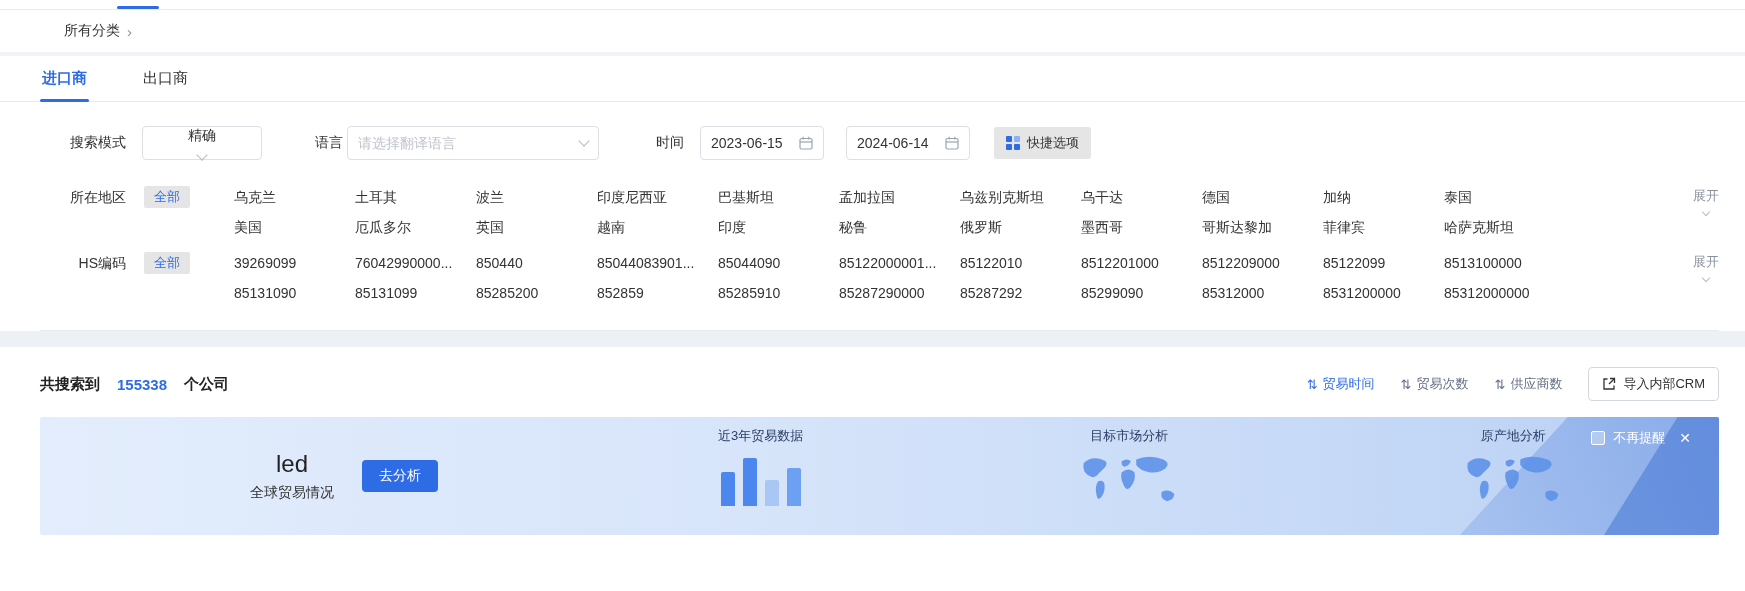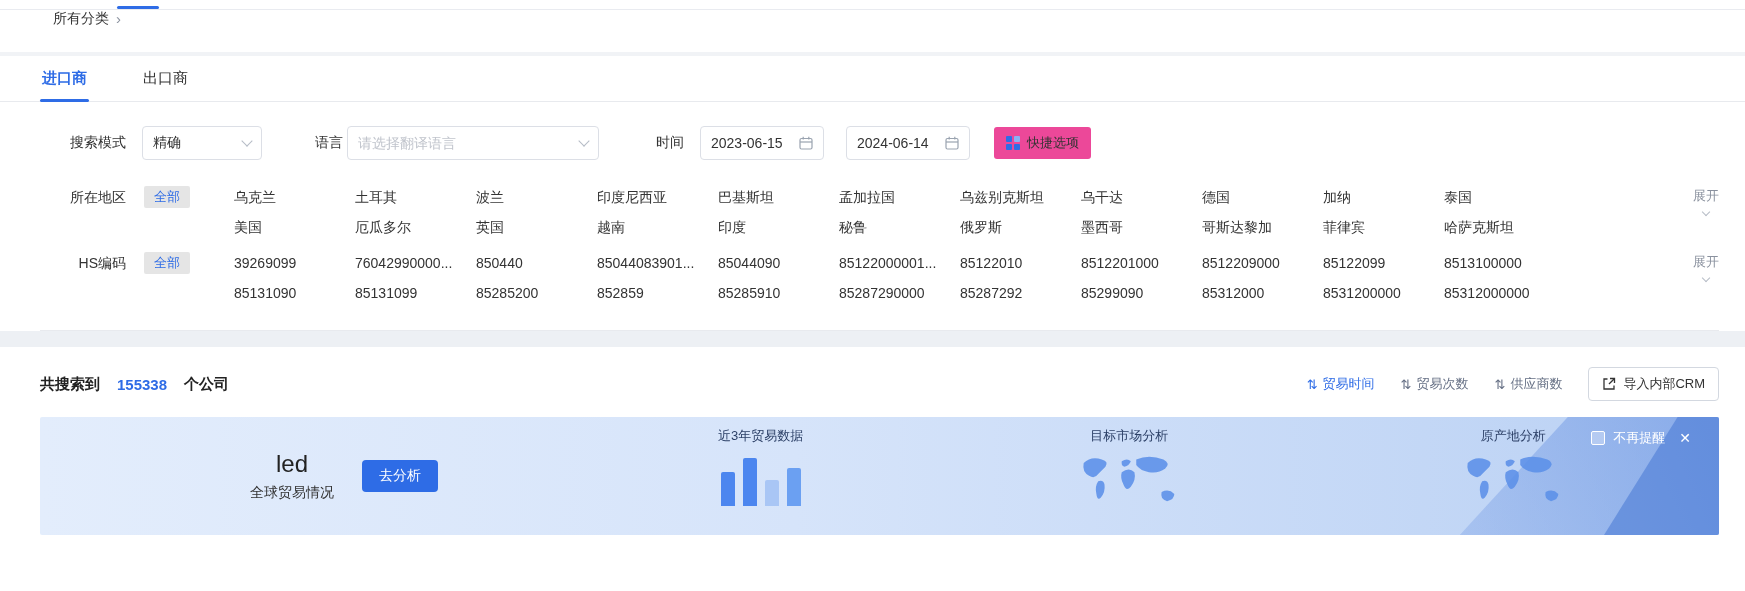--- a/index.html
+++ b/index.html
@@ -13,48 +13,48 @@
     flex-direction: column;
   }
   .panel { background: #fff; }
   .results { flex: 1; margin-top: 16px; }
 
   
   .top-strip { height: 10px; position: relative; border-bottom: 1px solid #e9ebf0; }
   .top-indicator { position: absolute; left: 117px; bottom: 0; width: 42px; height: 3px; background: #2e6ce6; border-radius: 2px; }
 
   
-  .breadcrumb-row { height: 42px; display: flex; padding-left: 40px; gap: 7px; font-size: 14px; color: #333; margin-left: 13px; }
+  .breadcrumb-row { height: 42px; display: flex; align-items: center; padding-left: 64px; gap: 7px; font-size: 14px; color: #333; }
   .crumb { cursor: pointer; }
   .crumb-chev { color: #8a919e; font-size: 15px; }
   .thin-gap { height: 4px; background: #f1f3f6; }
 
   
   .tabs-row { display: flex; gap: 52px; padding: 0 40px; height: 46px; align-items: stretch; border-bottom: 1px solid #e8eaee; }
   .tab { background: none; border: none; font-size: 15px; color: #333; cursor: pointer; position: relative; padding: 11px 2px; font-family: inherit; }
   .tab.active { color: #2e6ce6; font-weight: bold; }
   .tab.active::after { content: ""; position: absolute; left: 0; right: 0; bottom: -1px; height: 3px; background: #2e6ce6; border-radius: 2px; }
 
   
   .controls-row { display: flex; align-items: center; margin: 24px 26px 0 40px; }
   .ctl-label { font-size: 14px; color: #333; white-space: nowrap; }
   .lbl1 { width: 86px; text-align: right; }
   .lbl2 { margin-left: 53px; }
   .lbl3 { margin-left: 57px; }
   .select { display: flex; align-items: center; justify-content: space-between; gap: 8px; border: 1px solid #dcdfe6; border-radius: 4px; height: 34px; padding: 0 10px; background: #fff; cursor: pointer; }
-  .w-mode { width: 120px; margin-left: 16px; font-size: 14px; }
+  .w-mode { width: 120px; margin-left: 16px; font-size: 14px; flex-direction: column; }
   .w-lang { width: 252px; margin-left: 4px; }
   .w-date { width: 124px; margin-left: 16px; }
   .ml22 { margin-left: 22px !important; }
   .ghost-input { border: none; outline: none; background: transparent; font-size: 14px; color: #333; width: 100%; font-family: inherit; cursor: pointer; }
   .ghost-input::placeholder { color: #c0c4cc; }
   .chev { width: 8px; height: 8px; border-right: 1.5px solid #b6bcc6; border-bottom: 1.5px solid #b6bcc6; transform: rotate(45deg); display: inline-block; flex: none; margin-top: -4px; }
   .chev.sm { width: 6px; height: 6px; margin-top: -2px; }
   .cal-icon { flex: none; }
-  .quick-btn { display: flex; align-items: center; gap: 7px; background: #ec4899; border: none; border-radius: 3px; height: 32px; padding: 0 12px; font-size: 13px; color: #333; margin-left: 24px; cursor: pointer; font-family: inherit; }
+  .quick-btn { display: flex; align-items: center; gap: 7px; background: #e5e5e5; border: none; border-radius: 3px; height: 32px; padding: 0 12px; font-size: 13px; color: #333; margin-left: 24px; cursor: pointer; font-family: inherit; }
 
   
   .filter-row { display: flex; align-items: flex-start; margin-top: 26px; padding: 0 26px 0 40px; position: relative; }
   .filter-row.hs { margin-top: 14px; }
   .row-label { width: 86px; text-align: right; font-size: 14px; color: #333; line-height: 22px; flex: none; }
   .chip { margin-left: 18px; background: #e5e5e5; color: #2e6ce6; font-size: 13px; line-height: 22px; padding: 0 10px; border-radius: 2px; border: none; flex: none; cursor: pointer; font-family: inherit; }
   .grid-wrap { margin-left: 44px; }
   .grid-row { display: grid; grid-template-columns: repeat(11, 121px); font-size: 14px; line-height: 22px; }
   .grid-row + .grid-row { margin-top: 8px; }
   .grid-item { color: #333; cursor: pointer; white-space: nowrap; overflow: hidden; text-overflow: ellipsis; padding-right: 6px; }

